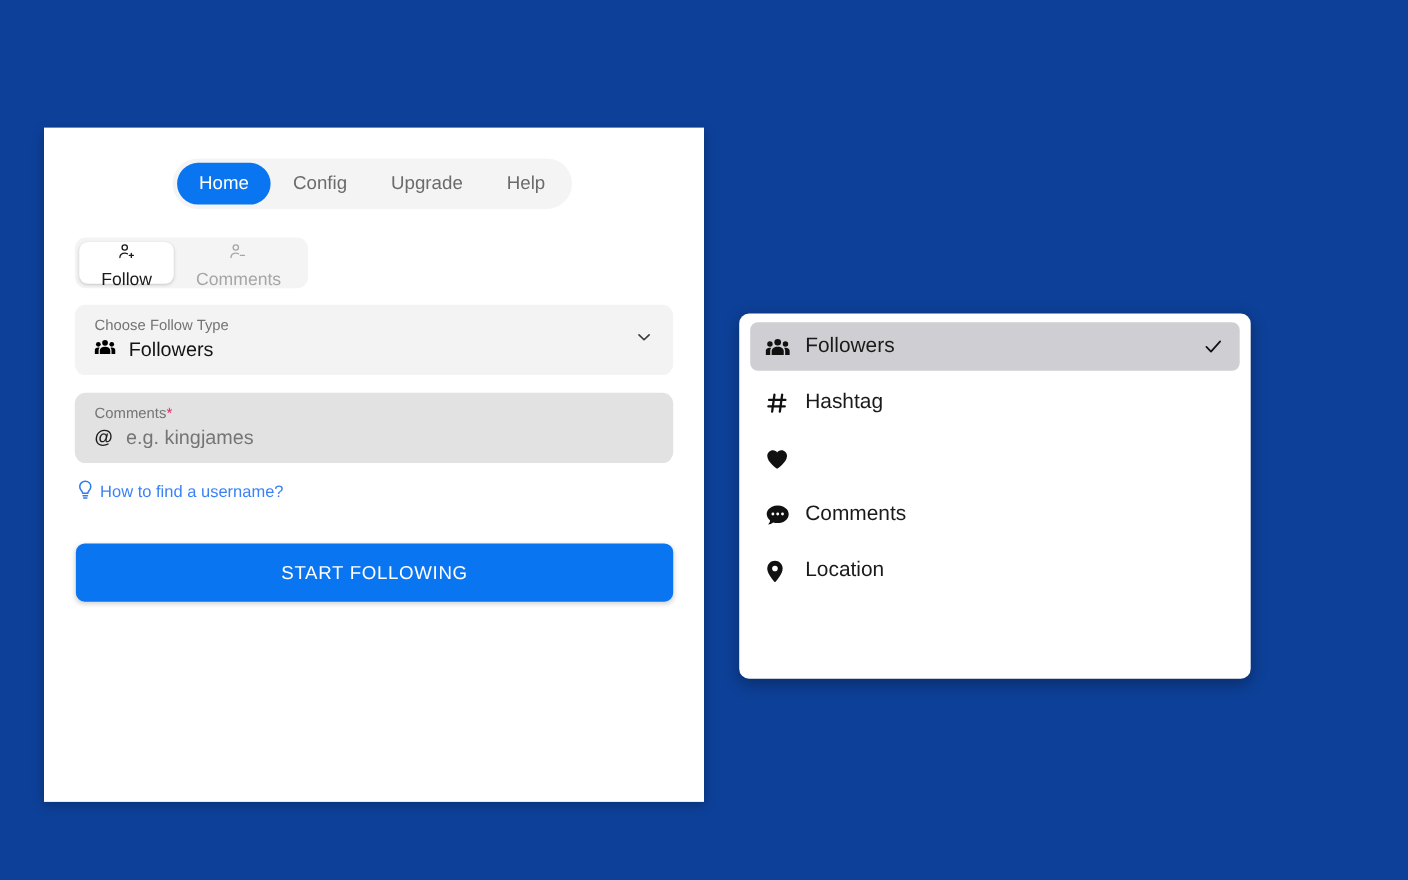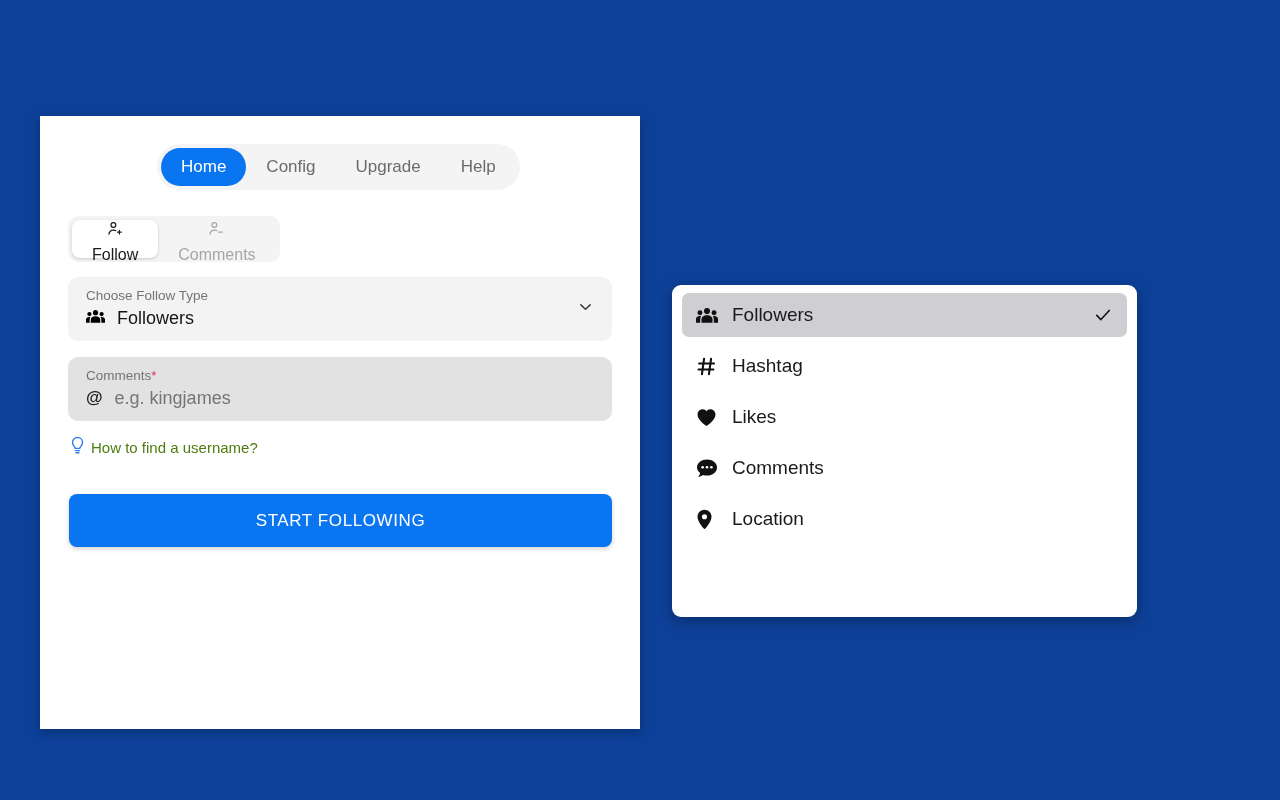--- a/index.html
+++ b/index.html
@@ -115,21 +115,21 @@
   }
   .chevron {
     position: absolute; right: 18px; top: 50%;
     transform: translateY(-50%);
   }
 
   
   .hint-link {
     position: absolute; left: 29px; top: 320px;
     display: flex; align-items: center; gap: 5px;
-    color: #4d7c0f;
+    color: #3b82f6;
     font-size: 15px;
     cursor: pointer;
     text-decoration: none;
   }
 
   
   .primary-btn {
     position: absolute; left: 29px; top: 378px;
     width: 543px; height: 53px;
     background: #0a75f0;
@@ -284,21 +284,20 @@
       </span>
       <span class="dd-label">Hashtag</span>
     </div>
 
     <div class="dd-item">
       <span class="dd-icon">
         <svg width="21" height="19" viewBox="0 0 24 22" fill="currentColor">
           <path d="M12 21S1.6 14.3 1.6 7.6C1.6 4.1 4.3 1.5 7.6 1.5c2 0 3.6 1 4.4 2.4.8-1.4 2.4-2.4 4.4-2.4 3.3 0 6 2.6 6 6.1C22.4 14.3 12 21 12 21z"></path>
         </svg>
       </span>
-      <span class="dd-label">Likes</span>
     </div>
 
     <div class="dd-item">
       <span class="dd-icon">
         <svg width="22" height="20" viewBox="0 0 24 22" fill="currentColor">
           <path d="M12 1.6C5.9 1.6 1 5.5 1 10.3c0 2.5 1.3 4.8 3.4 6.3-.2 1.6-1 3-2.2 4.1 1.9-.2 3.8-1 5.3-2.1 1.4.45 2.9.7 4.5.7 6.1 0 11-3.9 11-8.9S18.1 1.6 12 1.6z"></path>
           <circle cx="7.2" cy="10.2" r="1.45" fill="#ffffff"></circle>
           <circle cx="12" cy="10.2" r="1.45" fill="#ffffff"></circle>
           <circle cx="16.8" cy="10.2" r="1.45" fill="#ffffff"></circle>
         </svg>

